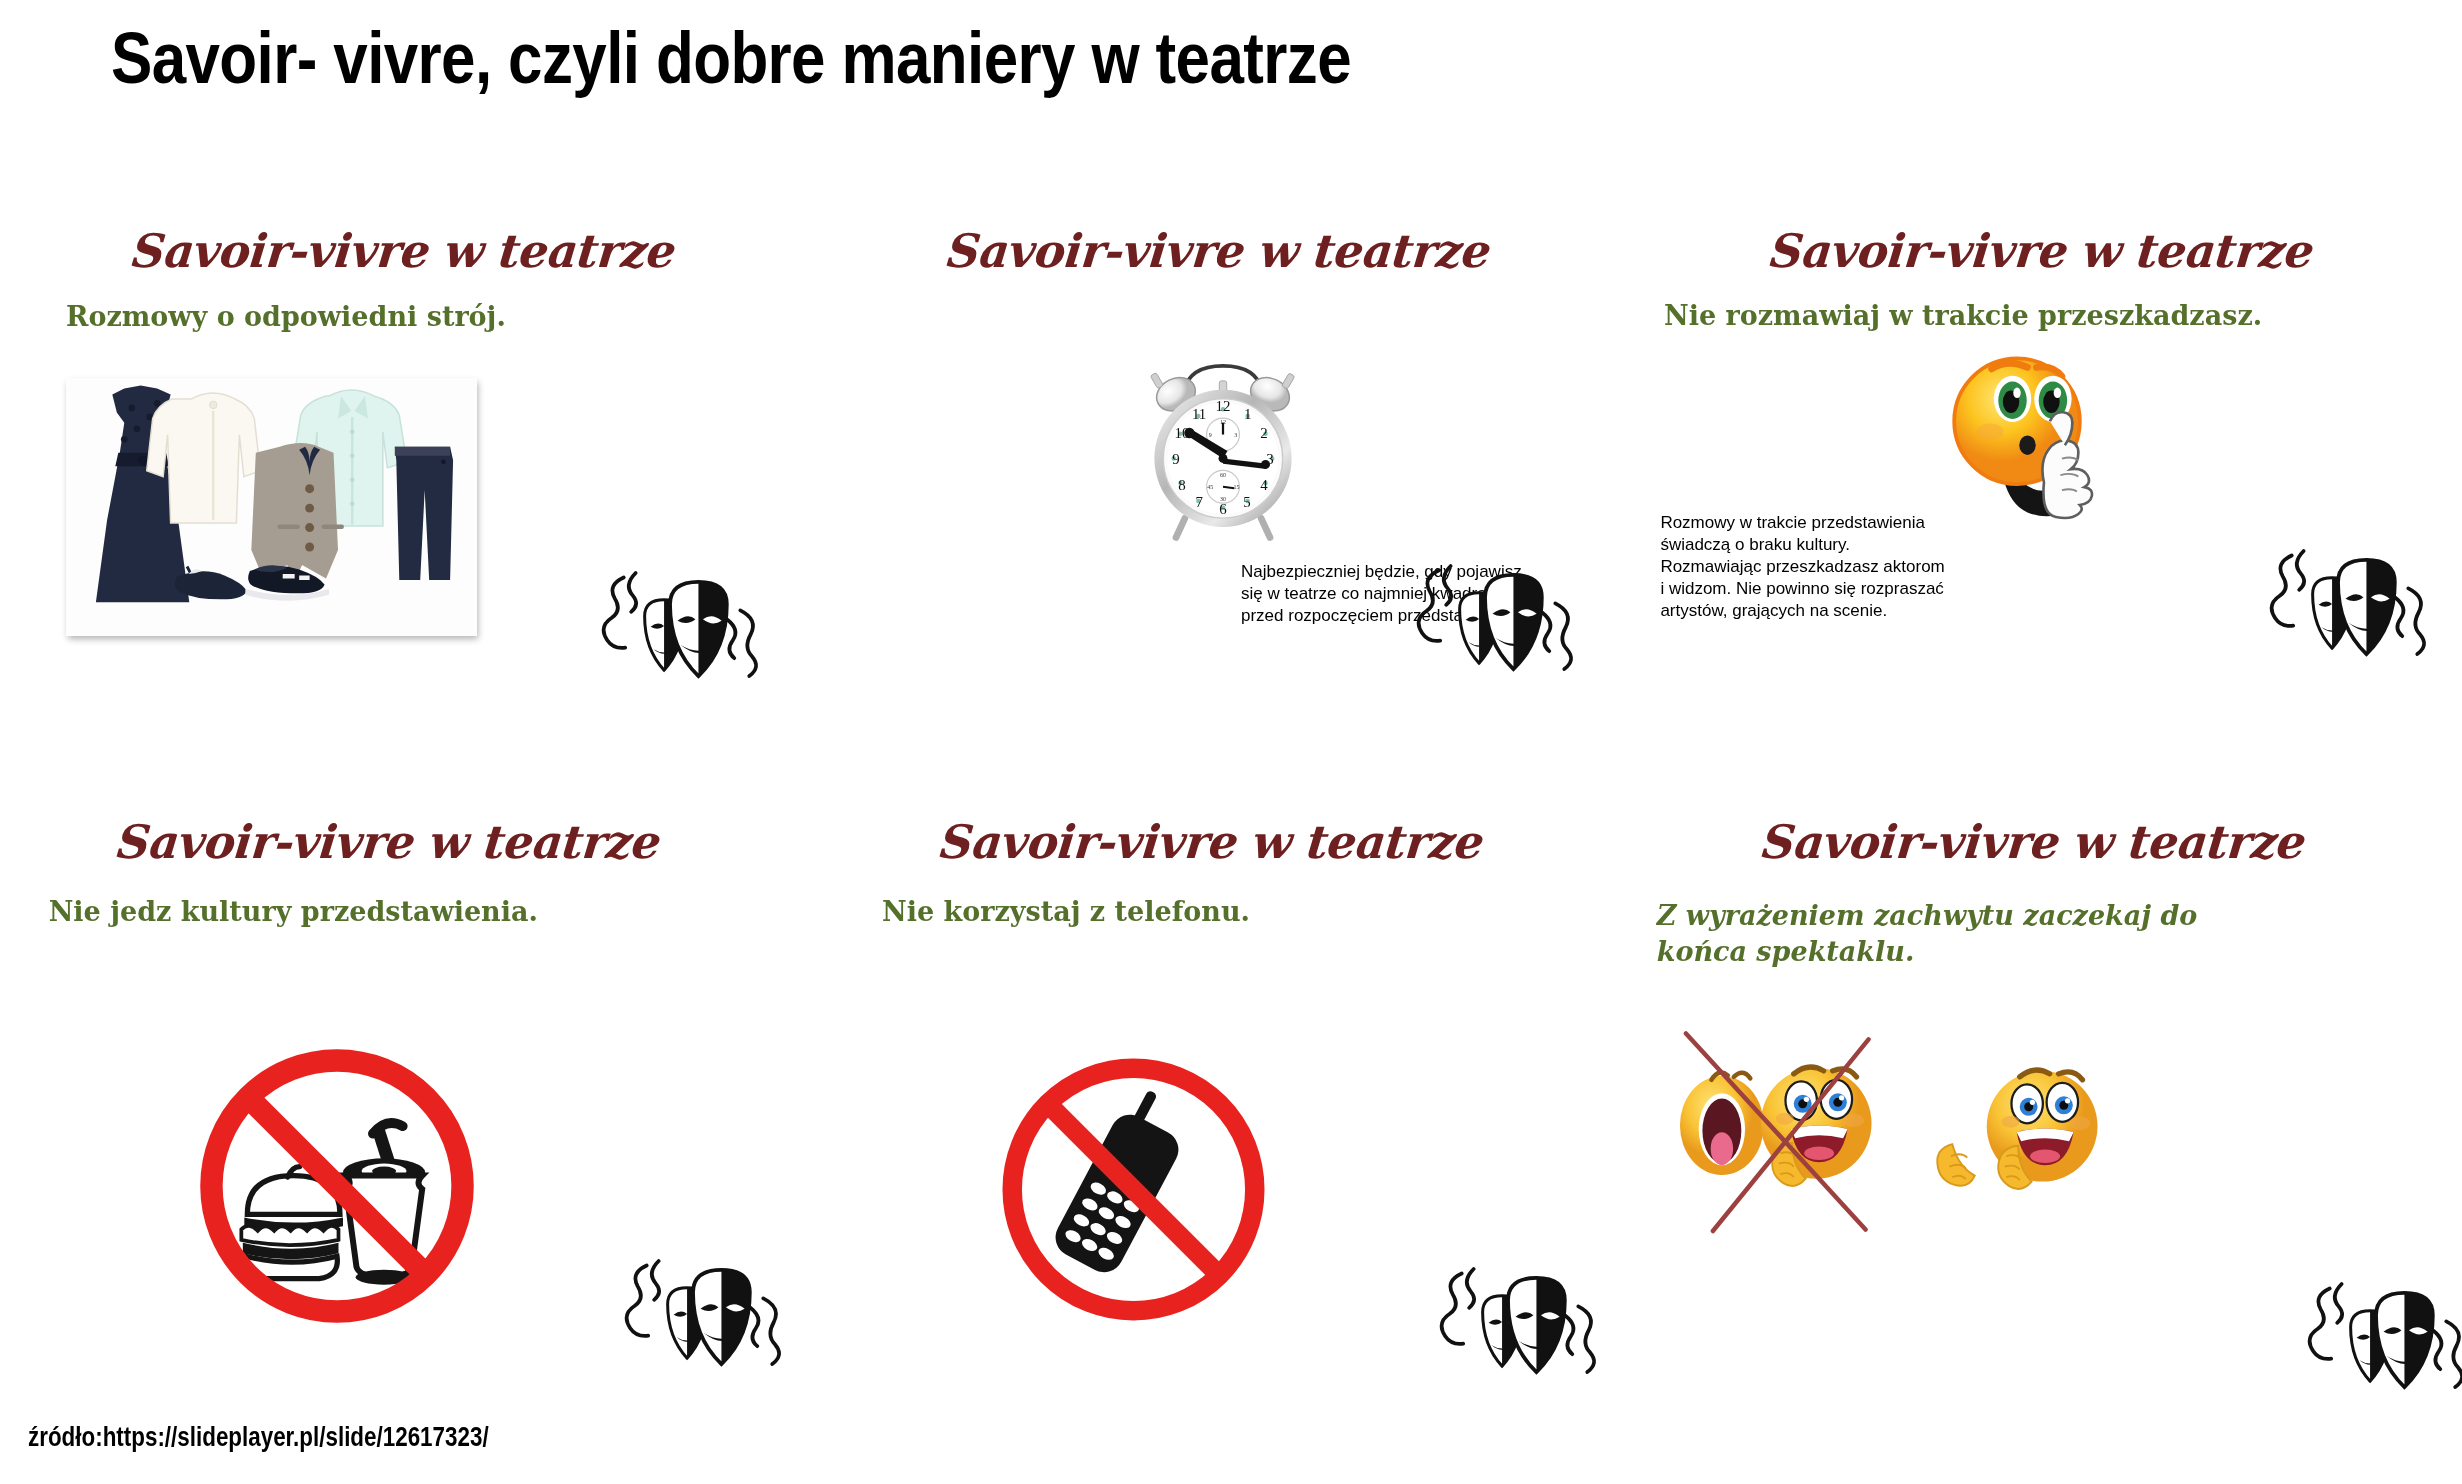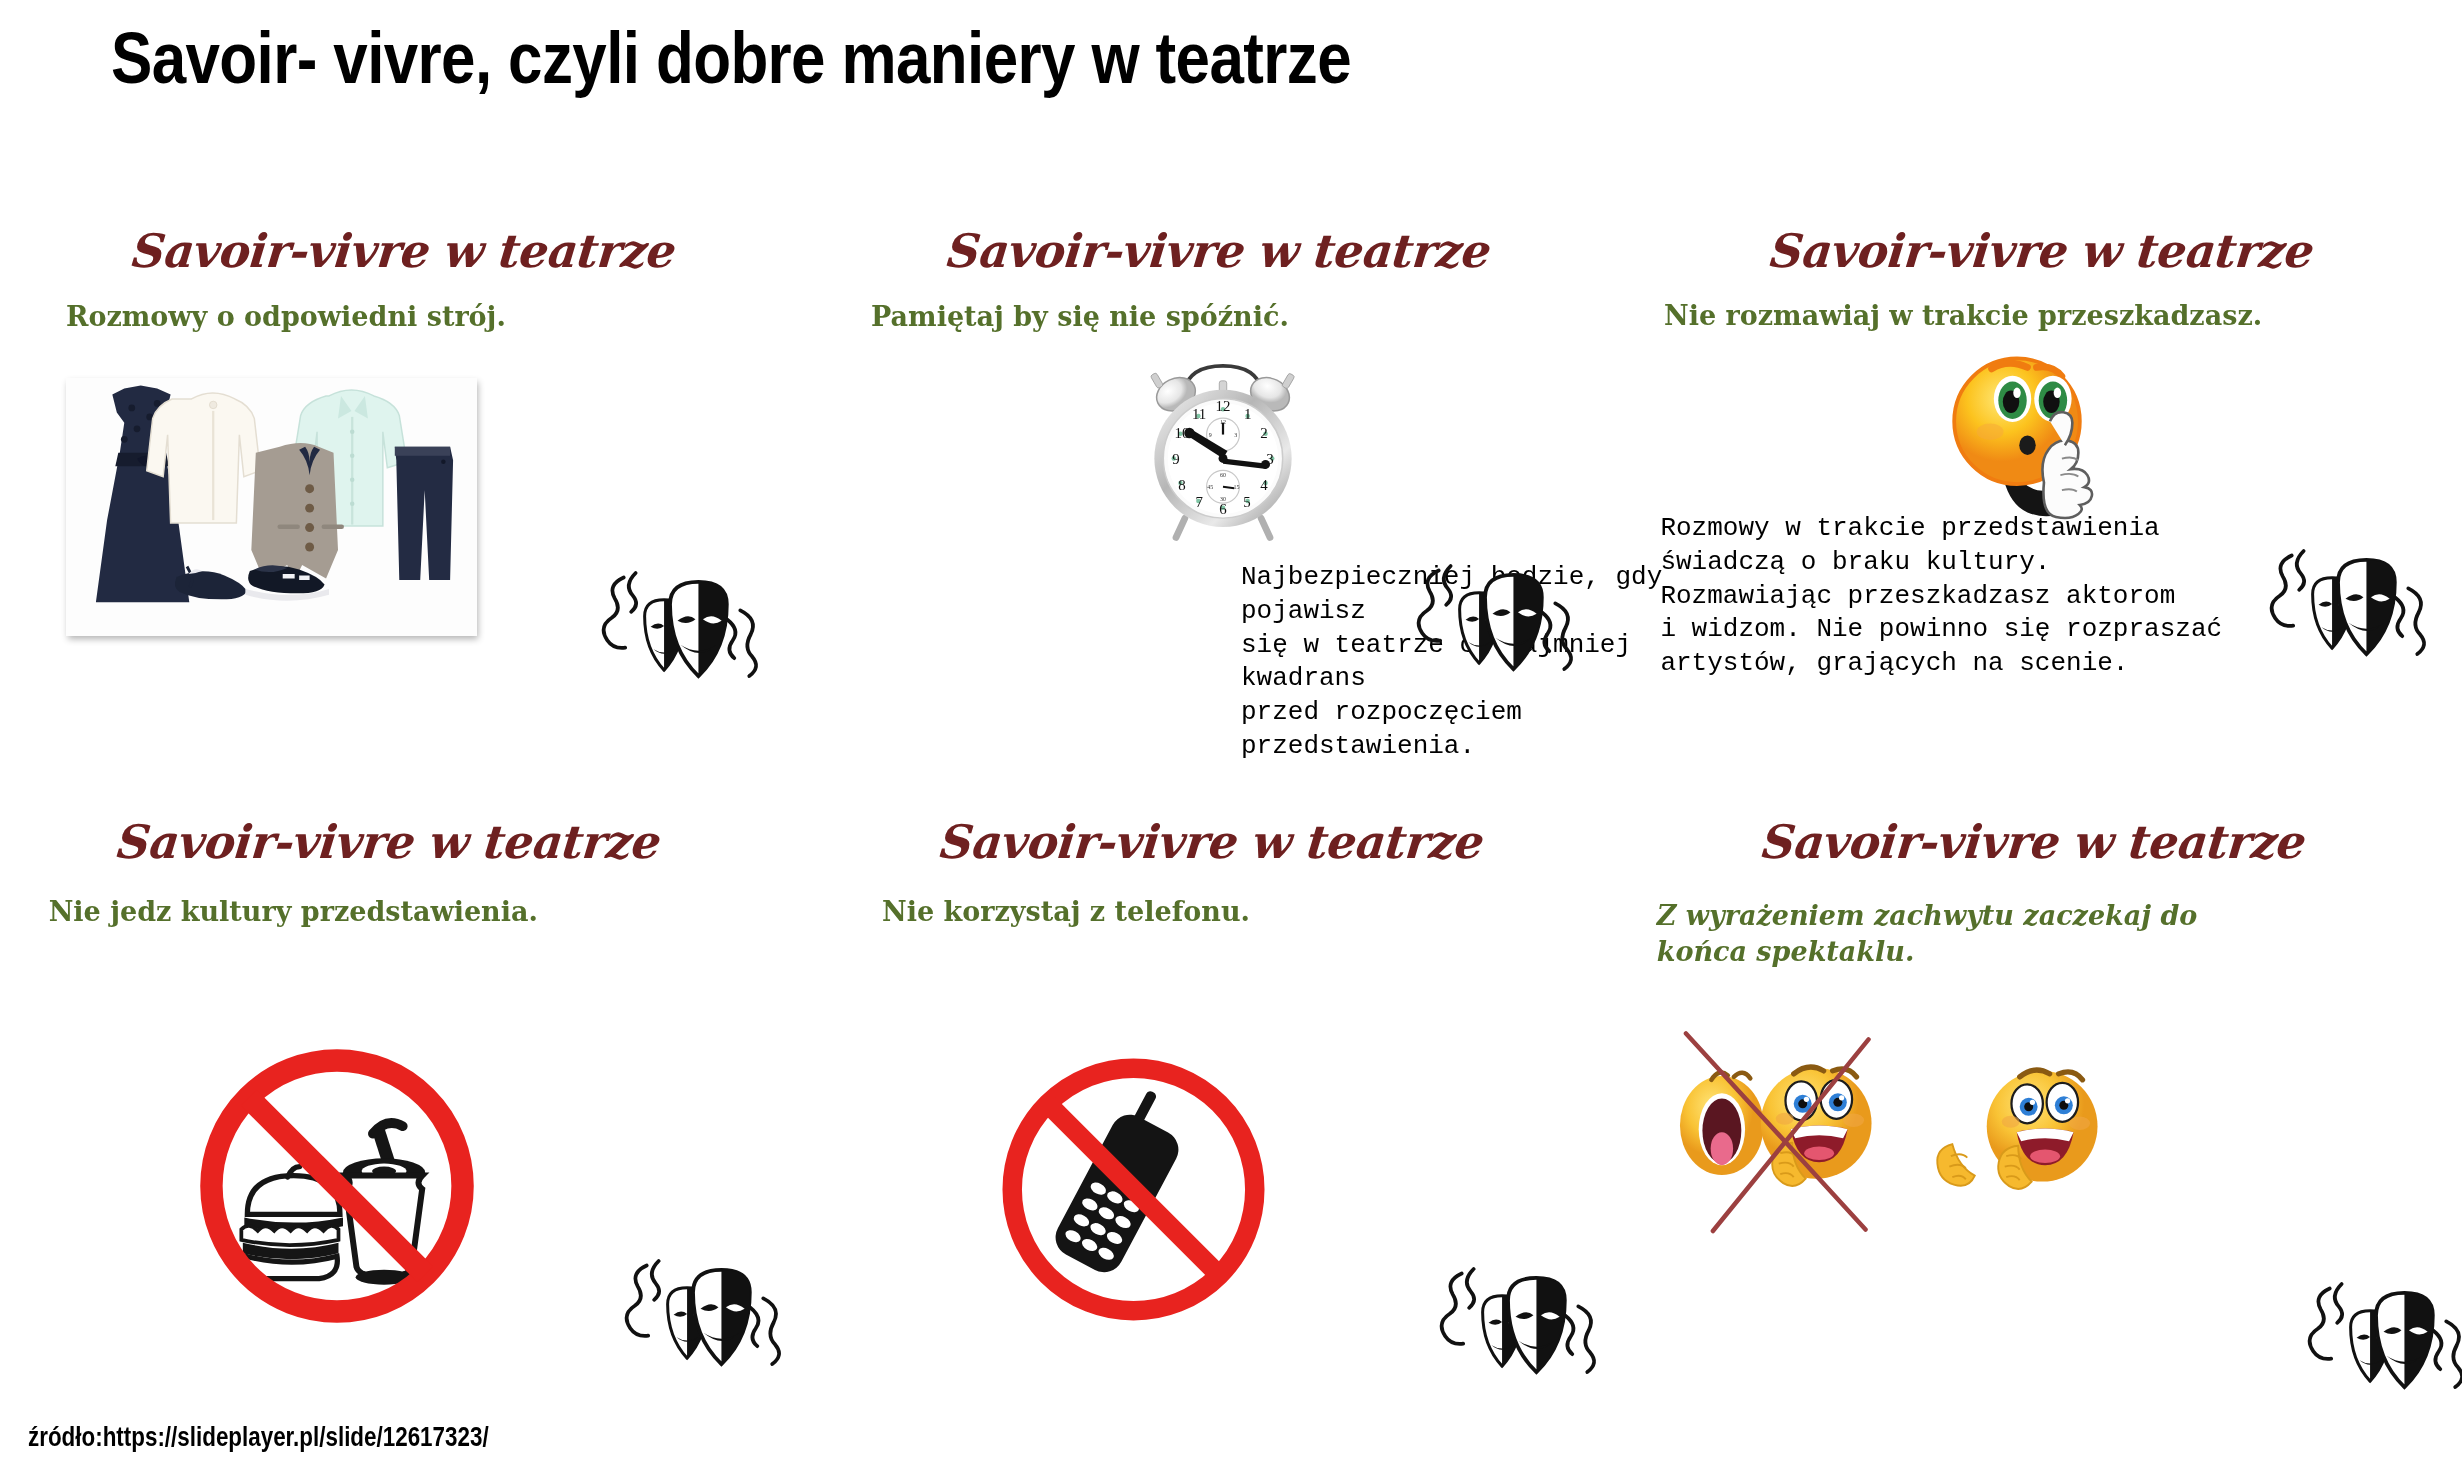--- a/index.html
+++ b/index.html
@@ -81,22 +81,22 @@
   }
   .card.c1 .card-sub { left: 36px;  top: 112px; }
   .card.c2 .card-sub { left: 26px;  top: 112px; }
   .card.c3 .card-sub { left: 26px;  top: 111px; }
   .card.c4 .card-sub { left: 18.7px;  top: 116px; width: 673px;}
   .card.c5 .card-sub { left: 37px;  top: 116px; }
   .card.c6 .card-sub { left: 18.7px;  top: 120px; width: 621px; font-style: italic; }
 
   .card-body {
     position: absolute;
-    font-family: Liberation Mono, monospace;
-    font-size: 26px;
+    font-family: Liberation Sans, sans-serif;
+    font-size: 17px;
     line-height: 1.30;
     color: #000000;
     white-space: pre-line;
   }
   .card.c2 .card-body { left: 396px; top: 374px; width: 524px; }
   .card.c3 .card-body { left: 22.4px;  top: 325px; width: 568px; }
 
   
   .media { position: absolute; }
 
@@ -221,21 +221,20 @@
           <path d="M106 80 q14 -11 24 -2 q-11 9 -24 2 Z" fill="#111"></path>
           <path d="M140 78 q12 -9 25 2 q-12 8 -25 -2 Z" fill="#fff"></path>
           <path d="M110 112 q24 16 48 0 q-22 22 -48 0 Z" fill="#111"></path>
         </g>
       </svg>
     </div>
   </div>
 
   <div class="card c2">
     <div class="card-title">Savoir-vivre w teatrze</div>
-    <div class="card-sub">Pamiętaj by się nie spóźnić.</div>
     <div class="card-body">Najbezpieczniej będzie, gdy pojawisz
 się w teatrze co najmniej kwadrans
 przed rozpoczęciem przedstawienia.</div>
 
     <div class="media clock">
       <svg viewBox="0 0 230 260" width="172" height="194">
         <defs>
           <radialGradient id="bell" cx="35%" cy="30%">
             <stop offset="0%" stop-color="#ffffff"></stop>
             <stop offset="70%" stop-color="#e6e6e6"></stop>

